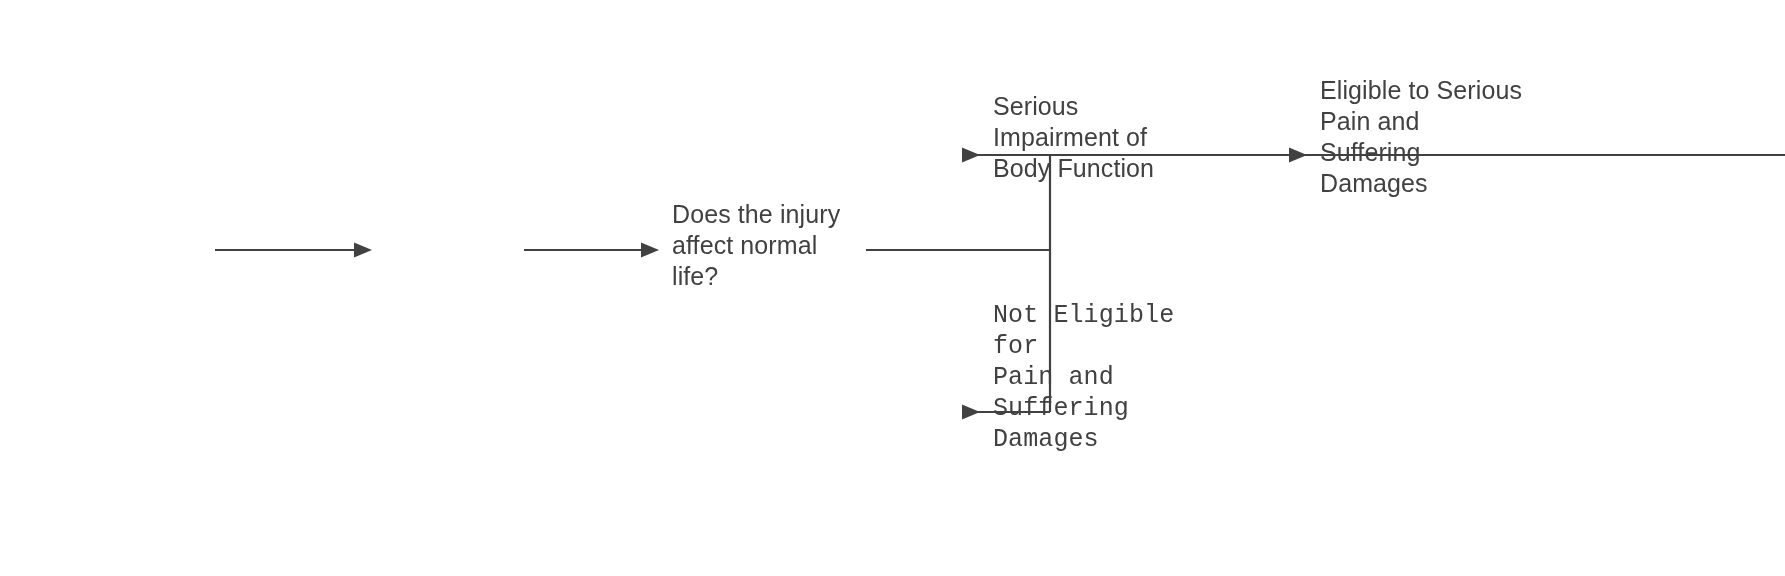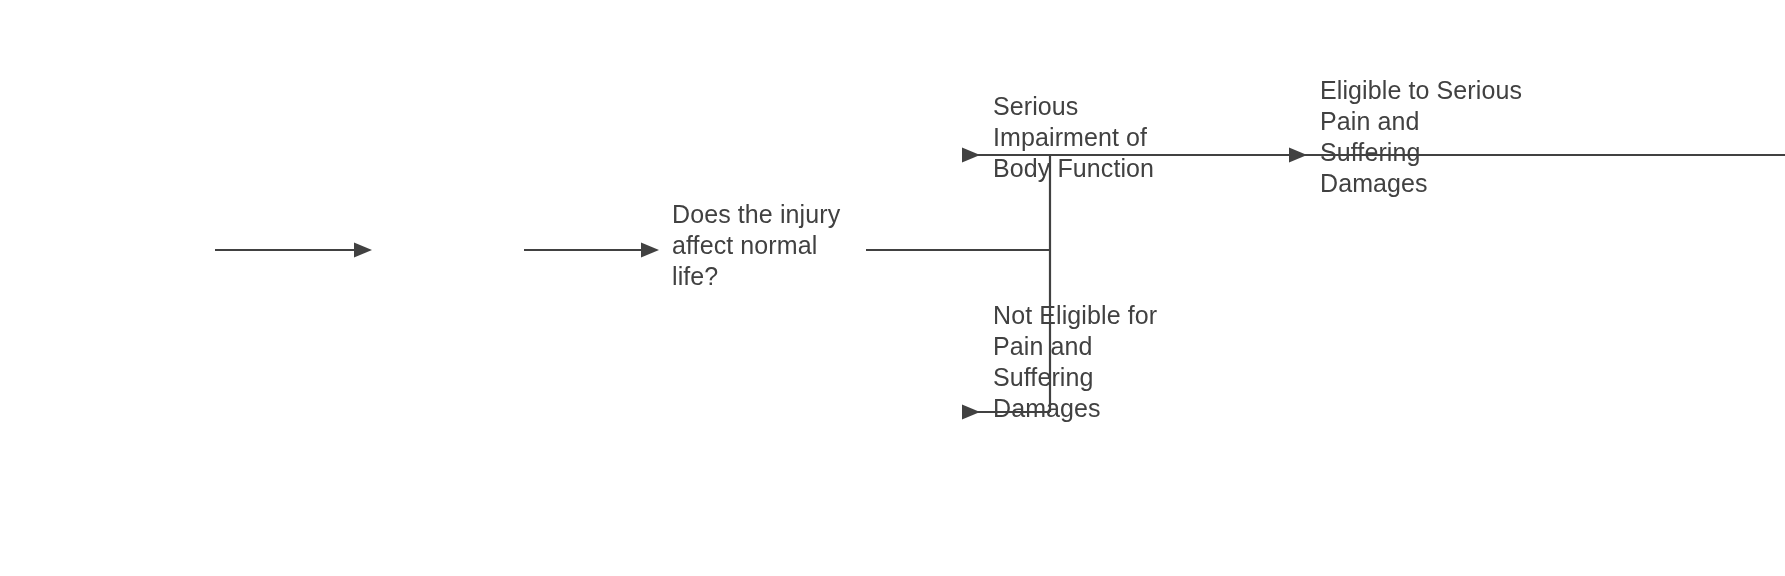--- a/index.html
+++ b/index.html
@@ -26,21 +26,21 @@
     font-weight: 400;
     white-space: pre-line;
     letter-spacing: 0.1px;
   }
   
   .node-car-accident   { left: 46px;   top: 219px; width: 210px; }
   .node-disc-injury    { left: 375px;  top: 219px; width: 200px; }
   .node-question       { left: 672px;  top: 187px; width: 200px; margin-top: 12px; }
   .node-serious        { left: 993px;  top: 91px;  width: 200px; }
   .node-eligible       { left: 1320px; top: 75px;  width: 230px; }
-  .node-not-eligible   { left: 993px;  top: 300px; width: 200px; }
+  .node-not-eligible   { left: 993px;  top: 300px; width: 200px; font-family: Liberation Mono, monospace; }
 
   .edge-layer {
     position: absolute;
     left: 0; top: 0;
     width: 1785px;
     height: 576px;
     pointer-events: none;
   }
   .edge-layer path, .edge-layer line, .edge-layer polyline {
     stroke: #414141;

